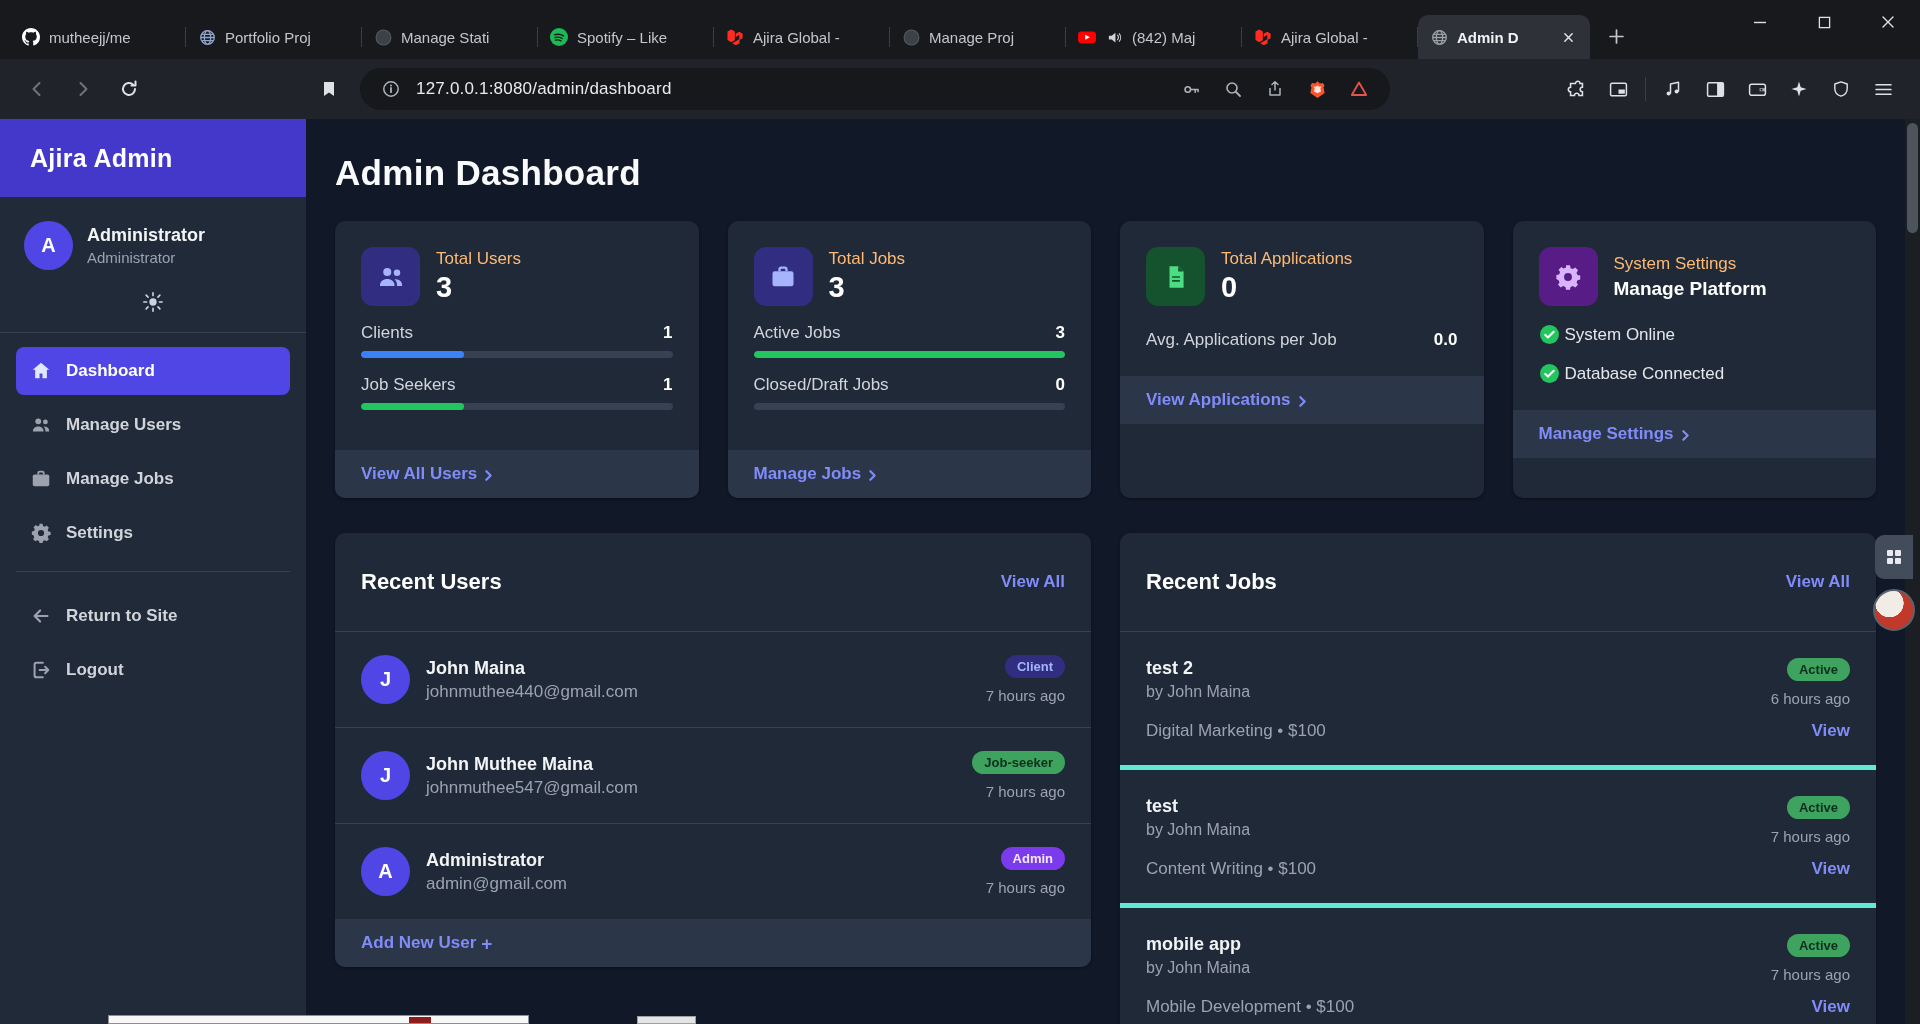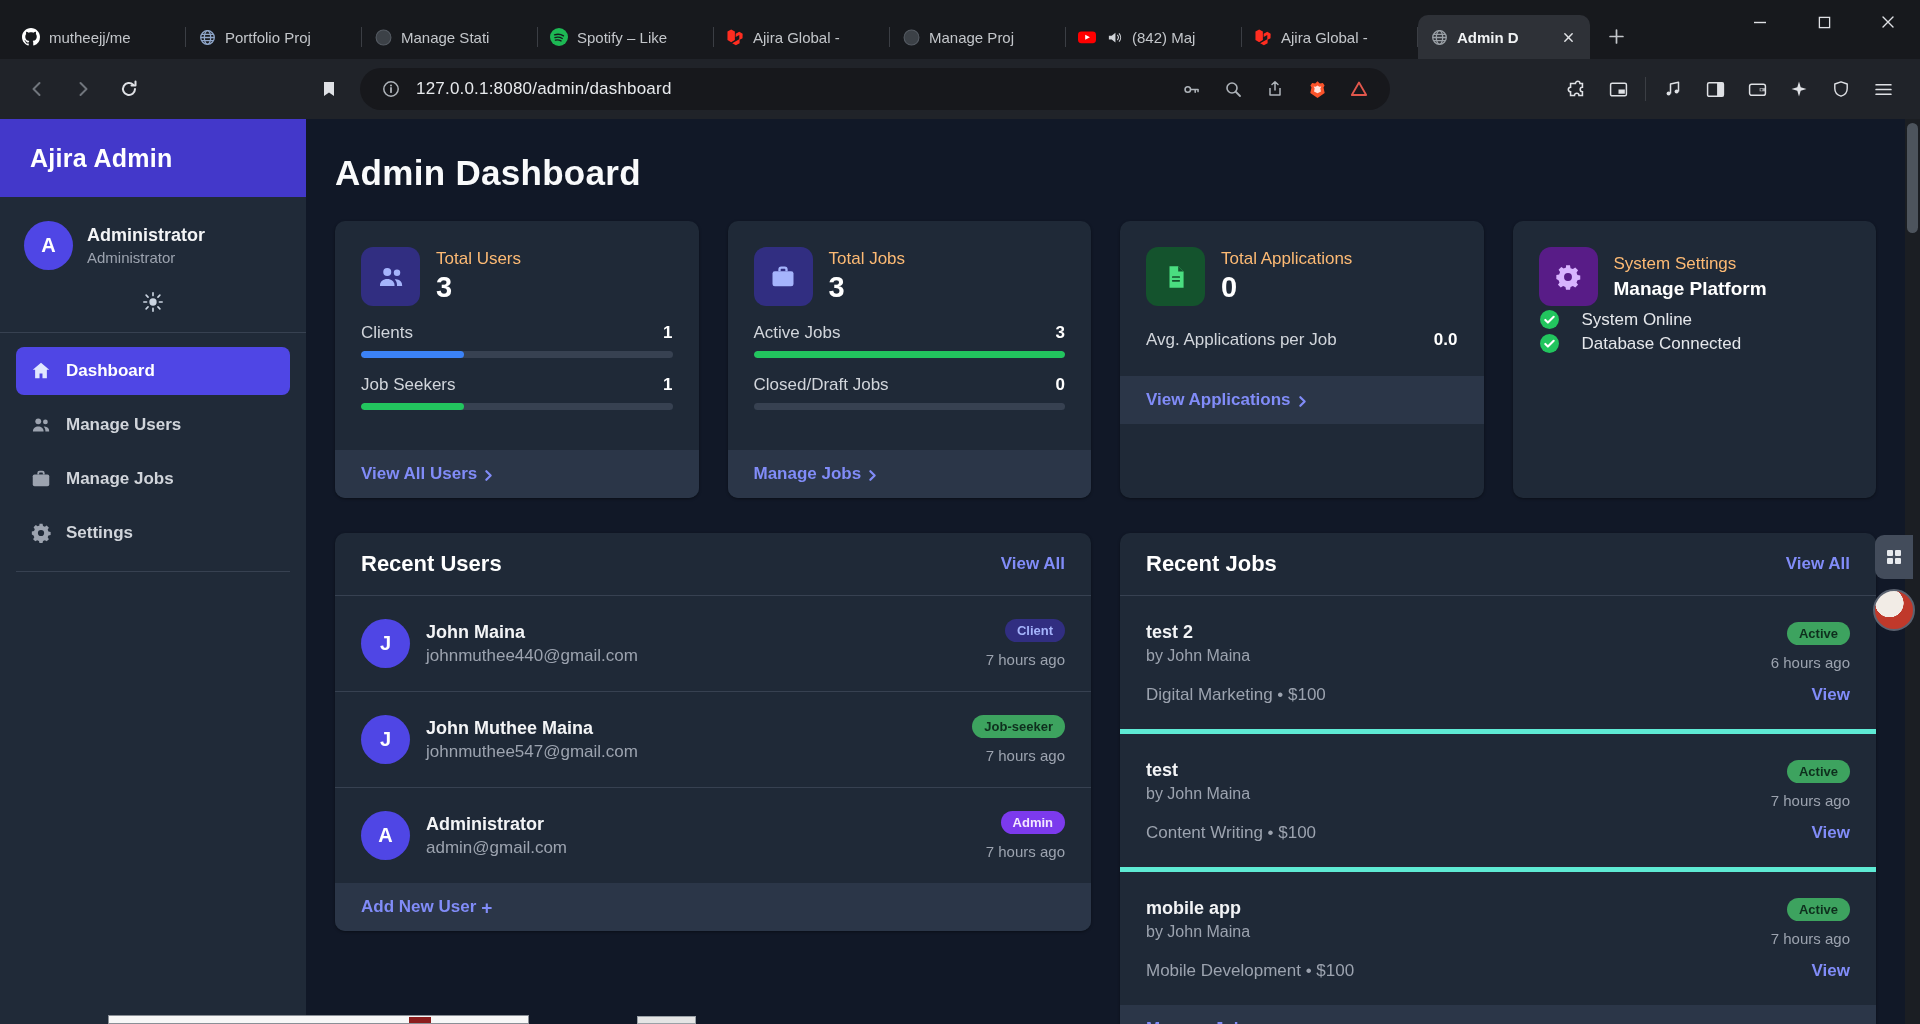--- a/index.html
+++ b/index.html
@@ -64,28 +64,28 @@
   .cicon.purple{background:#581c87;color:#d8b4fe}
   .clabel{color:#fdba74;font-size:17px}
   .cvalue{color:#fff;font-size:29px;font-weight:bold;margin-top:2px}
   .cvalue.small{font-size:19px;margin-top:4px}
   .crow{margin-top:17px}
   .crowline{display:flex;justify-content:space-between;align-items:center}
   .crlabel{color:#d1d5db;font-size:17px}
   .crvalue{color:#fff;font-size:17px;font-weight:bold}
   .track{height:7px;border-radius:4px;background:#374151;margin-top:8px;overflow:hidden}
   .fill{height:100%;border-radius:4px}
-  .checkrow{display:flex;align-items:center;gap:22px;margin-top:3px;color:#e5e7eb;font-size:17px}
+  .checkrow{display:flex;align-items:center;gap:5px;margin-top:18px;color:#e5e7eb;font-size:17px}
   .strip{margin-top:auto;background:#2b3648;padding:14px 26px;display:flex;align-items:center;gap:5px;color:#818cf8;font-size:17px;font-weight:bold}
   .strip.inline{margin-top:26px}
   .chev{width:13px;height:13px;margin-top:2px}
 
   
   .panel{background:#1f2937;border-radius:10px;overflow:hidden;grid-column:span 2;display:flex;flex-direction:column;box-shadow:0 1px 3px rgba(0,0,0,.4)}
-  .phead{display:flex;align-items:center;justify-content:space-between;padding:18px 26px;border-bottom:1px solid #374151}
+  .phead{display:flex;align-items:center;justify-content:space-between;padding:36px 26px;border-bottom:1px solid #374151}
   .ptitle2{color:#fff;font-size:22px;font-weight:bold}
   .viewall{color:#818cf8;font-size:17px;font-weight:bold}
   .uitem{display:flex;align-items:center;padding:23px 26px}
   .uitem + .uitem{border-top:1px solid #374151}
   .uinfo{margin-left:16px}
   .uname{color:#f3f4f6;font-size:18px;font-weight:bold}
   .uemail{color:#9ca3af;font-size:17px;margin-top:3px}
   .uright{margin-left:auto;display:flex;flex-direction:column;align-items:flex-end}
   .badge{font-size:13px;font-weight:bold;padding:4px 12px;border-radius:999px;white-space:nowrap}
   .badge.client{background:#312e81;color:#a5b4fc}
@@ -395,20 +395,39 @@
         <span class="nicon">
           <svg width="22" height="22" viewBox="0 0 24 24" fill="currentColor">
               <path d="M10.3 2h3.4l.5 2.4 2 .8 2-1.3 2.4 2.4-1.3 2 .8 2 2.4.5v3.4l-2.4.5-.8 2 1.3 2-2.4 2.4-2-1.3-2 .8-.5 2.4h-3.4l-.5-2.4-2-.8-2 1.3-2.4-2.4 1.3-2-.8-2L2 13.7v-3.4l2.4-.5.8-2-1.3-2 2.4-2.4 2 1.3 2-.8z"></path>
               <circle cx="12" cy="12" r="3.4" fill="#202a38"></circle>
             </svg>
         </span>
         <span>Settings</span>
       </div>
     </div>
     <div class="sdivider2"></div>
+    <div class="nav">
+      <div class="nitem">
+        <span class="nicon">
+          <svg width="22" height="22" viewBox="0 0 24 24" fill="none" stroke="currentColor" stroke-width="2.4" stroke-linecap="round" stroke-linejoin="round">
+              <path d="M19 12H5M11 6l-6 6 6 6"></path>
+            </svg>
+        </span>
+        <span>Return to Site</span>
+      </div>
+      <div class="nitem">
+        <span class="nicon">
+          <svg width="22" height="22" viewBox="0 0 24 24" fill="none" stroke="currentColor" stroke-width="2.2" stroke-linecap="round" stroke-linejoin="round">
+              <path d="M14 4H7a2 2 0 00-2 2v12a2 2 0 002 2h7"></path>
+              <path d="M10.5 12H20M16.5 8.5L20 12l-3.5 3.5"></path>
+            </svg>
+        </span>
+        <span>Logout</span>
+      </div>
+    </div>
   </div>
 
   <div class="main">
     <div class="pagetitle">Admin Dashboard</div>
 
     <div class="grid">
 
       <div class="card">
         <div class="cbody">
           <div class="chead">
@@ -544,20 +563,26 @@
               </svg>
             <span>System Online</span>
           </div>
           <div class="checkrow">
             <svg width="21" height="21" viewBox="0 0 20 20">
                 <circle cx="10" cy="10" r="9" fill="#22c55e"></circle>
                 <path d="M6 10.4l2.5 2.5L14 7.4" stroke="#fff" stroke-width="2" fill="none" stroke-linecap="round" stroke-linejoin="round"></path>
               </svg>
             <span>Database Connected</span>
           </div>
+        </div>
+        <div class="strip inline">
+          <span>Manage Settings</span>
+          <svg class="chev" viewBox="0 0 12 12">
+              <path d="M4 2l4 4-4 4" fill="none" stroke="currentColor" stroke-width="2" stroke-linecap="round" stroke-linejoin="round"></path>
+            </svg>
         </div>
       </div>
 
       <div class="panel">
         <div class="phead">
           <span class="ptitle2">Recent Users</span>
           <span class="viewall">View All</span>
         </div>
         <div>
           <div class="uitem">

